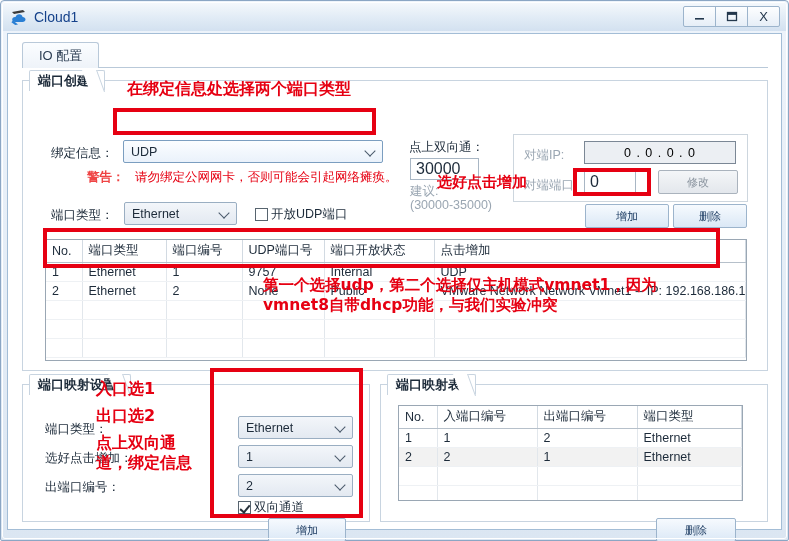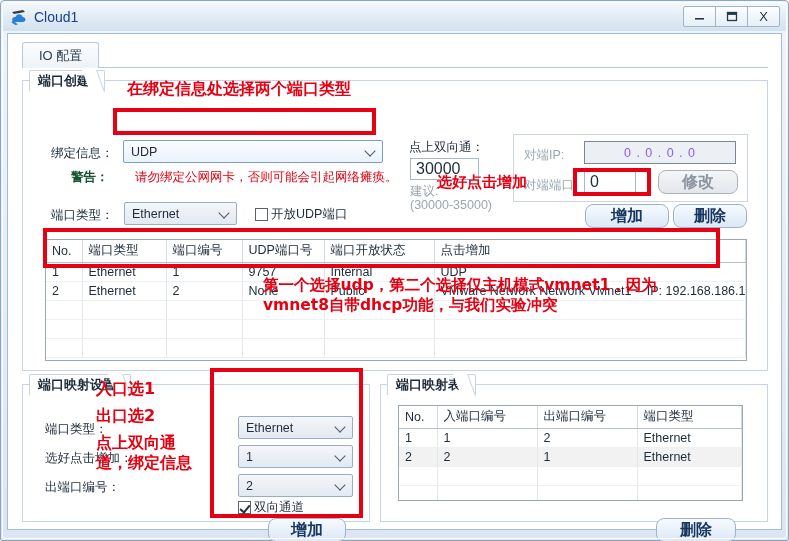--- a/index.html
+++ b/index.html
@@ -136,32 +136,32 @@
     background: #ffffff;
     border: 1px solid #a8b6c4;
     font-size: 16px; color: #1d2b3a;
     display: flex; align-items: center;
     padding-left: 5px;
   }
   .ipbox {
     position: absolute;
     background: #eceff3;
     border: 1px solid #7b8795;
-    font-size: 12.5px; color: #8b5cf6;
+    font-size: 12.5px; color: #000000;
     display: flex; align-items: center; justify-content: center;
     letter-spacing: 1px;
   }
 
   .btn {
     position: absolute;
     background: linear-gradient(#f6fafe,#dbe8f6);
     border: 1px solid #9cb4cc;
-    border-radius: 8px;
-    font-size: 16px; color: #17375e;
-    display: flex; align-items: center; justify-content: center; font-weight: bold;
+    border-radius: 2px;
+    font-size: 11px; color: #17375e;
+    display: flex; align-items: center; justify-content: center;
   }
   .btn.dim { color:#8a949f; background: linear-gradient(#f4f6f8,#e3e7ec); border-color:#aab3bd; }
 
   .chk {
     position: absolute;
     display: flex; align-items: center;
     font-size: 12.5px; color: #1d2b3a;
   }
   .chk .box {
     width: 13px; height: 13px;
@@ -261,21 +261,21 @@
 
     <div class="group" style="left:14px; top:46px; width:746px; height:291px;">
       <div class="group-title">端口创建</div>
 
       <div class="lbl" style="left:28px; top:64px;">绑定信息：</div>
       <div class="combo white" style="left:100px; top:59px; width:260px; height:23px;">
         <span>UDP</span>
         <span class="chev"></span>
       </div>
 
-      <div class="lbl" style="left:48px; top:88px; color:#14532d; font-weight:bold;">警告：</div>
+      <div class="lbl" style="left:64px; top:88px; color:#ef4444; font-weight:bold;">警告：</div>
       <div class="lbl" style="left:112px; top:88px; color:#e60012;">请勿绑定公网网卡，否则可能会引起网络瘫痪。</div>
 
       <div class="lbl" style="left:28px; top:126px;">端口类型：</div>
       <div class="combo" style="left:101px; top:121px; width:113px; height:23px;">
         <span>Ethernet</span>
         <span class="chev"></span>
       </div>
 
       <div class="chk" style="left:232px; top:125px;">
         <span class="box"></span>

